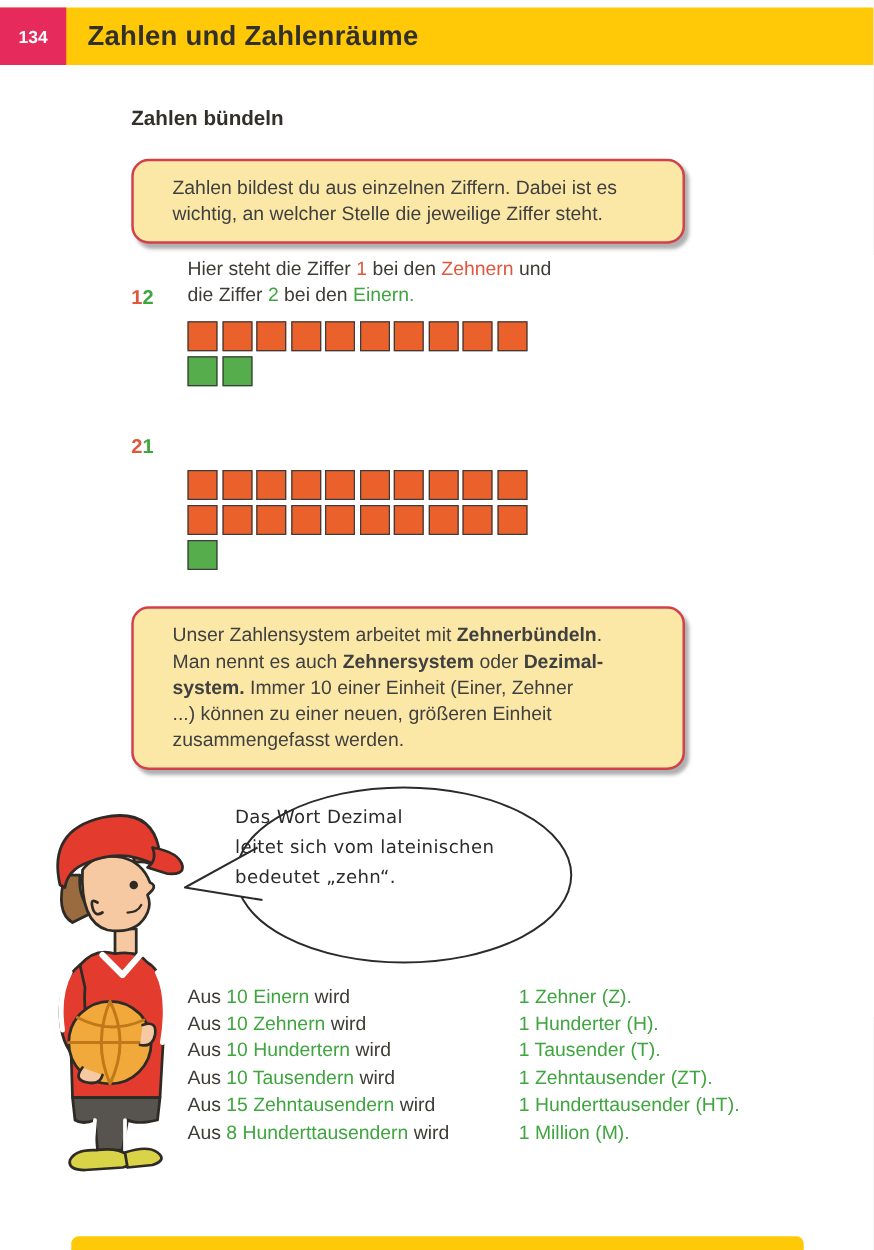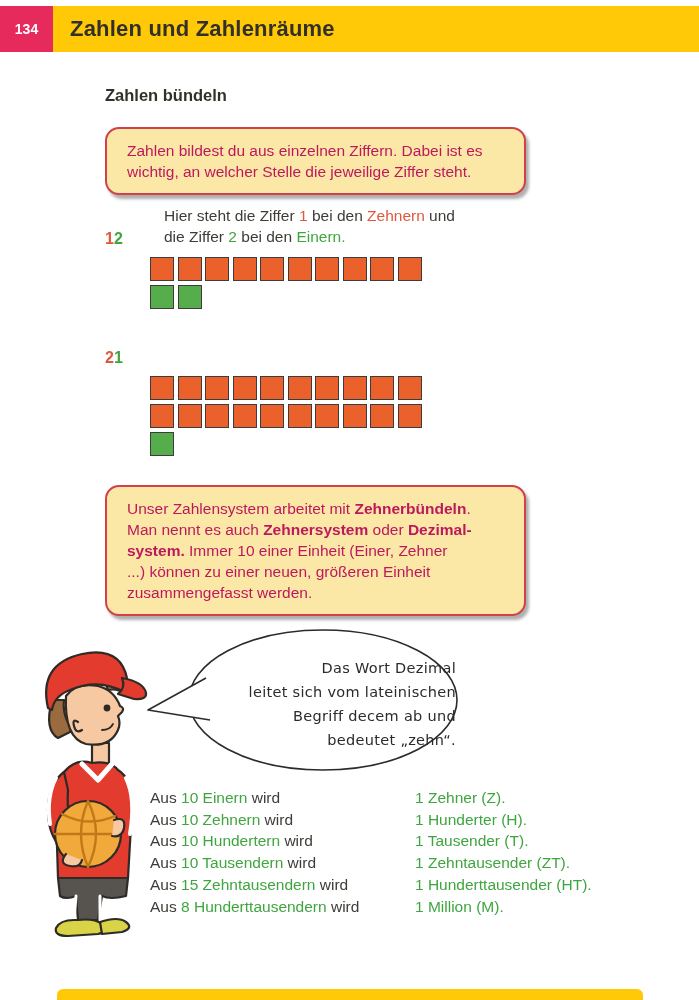--- a/index.html
+++ b/index.html
@@ -17,48 +17,48 @@
   }
   .chapter-title{
     position:absolute;left:70px;top:0;height:46px;display:flex;align-items:center;
     font-weight:bold;font-size:22px;color:#33302A;letter-spacing:.2px;
   }
   
   .section-title{position:absolute;left:105px;top:86px;font-weight:bold;font-size:16.5px;color:#33302A;}
   
   .info-box{
     position:absolute;left:105px;width:377px;background:#FBE8A6;
-    border:2.5px solid #D2404B;border-radius:14px;padding:11px 20px;
-    font-size:15.5px;line-height:21px;color:#be185d;
+    border:2.5px solid #D2404B;border-radius:14px;padding:11px 31px;
+    font-size:15.5px;line-height:21px;color:#404040;
     box-shadow:3px 4px 3px rgba(110,110,110,.55);
   }
   .info-box-1{top:127px;}
   .info-box-2{top:485px;}
   
   .example-number{position:absolute;left:105px;font-weight:bold;font-size:16px;margin-top:25px;}
-  .example-sentence{position:absolute;left:150px;font-size:15.5px;line-height:21px;margin-left:14px;}
+  .example-sentence{position:absolute;left:150px;font-size:15.5px;line-height:21px;}
   .blocks{position:absolute;left:150px;}
   .block-row{display:flex;margin-bottom:4px;}
   .block{width:24px;height:24px;box-sizing:border-box;border:1.3px solid #3C3C3C;margin-right:3.5px;}
   .block.orange{background:#EB612C;}
   .block.green{background:#55AD4B;}
   .ex1-number,.ex1-sentence{top:205px;}
   .ex1-blocks{top:257px;}
   .ex2-number,.ex2-sentence{top:324px;}
   .ex2-blocks{top:376px;}
   
   .c-dark{color:#3F3C37;}
   .c-red{color:#E0573C;}
   .c-green{color:#3FA53F;}
   .bold{font-weight:bold;}
   
   .bubble-wrap{position:absolute;left:140px;top:626px;width:330px;height:152px;}
   .bubble-wrap svg{position:absolute;left:0;top:0;}
   .bubble-text{
-    position:absolute;left:48px;top:30px;width:268px;text-align:right;
+    position:absolute;left:48px;top:16px;width:268px;text-align:left;
     font-family:"DejaVu Sans",sans-serif;font-size:14.5px;line-height:24px;color:#2B2B2B;
     font-weight:400;letter-spacing:.3px;
   }
   
   .boy{position:absolute;left:14px;top:638px;}
   
   .conversions{
     position:absolute;left:150px;top:787px;width:500px;
     display:grid;grid-template-columns:265px 1fr;
     font-size:15.5px;line-height:21.7px;
@@ -142,21 +142,20 @@
 
   <div class="bubble-wrap">
     <svg width="330" height="152" viewBox="0 0 330 152">
       <ellipse cx="183" cy="74" rx="134" ry="70" fill="#ffffff" stroke="#2B2B2B" stroke-width="1.6"></ellipse>
       <path d="M66,52 L8,84 L70,94 Z" fill="#ffffff" stroke="none"></path>
       <path d="M66,52 L8,84 L70,94" fill="none" stroke="#2B2B2B" stroke-width="1.6" stroke-linejoin="round"></path>
     </svg>
     <div class="bubble-text">
       <div>Das Wort Dezimal</div>
       <div>leitet sich vom lateinischen</div>
-      <div>Begriff decem ab und</div>
       <div>bedeutet „zehn“.</div>
     </div>
   </div>
 
   <svg class="boy" width="145" height="305" viewBox="0 0 145 305">
     <g stroke="#2E2A26" stroke-width="2.2" stroke-linejoin="round" stroke-linecap="round">
 
       <path d="M38,62 Q30,92 44,100 L60,92 Q48,80 50,62 Z" fill="#9A6B3F"></path>
 
       <path d="M78,105 L95,105 L95,125 L78,125 Z" fill="#F6C9A2"></path>

